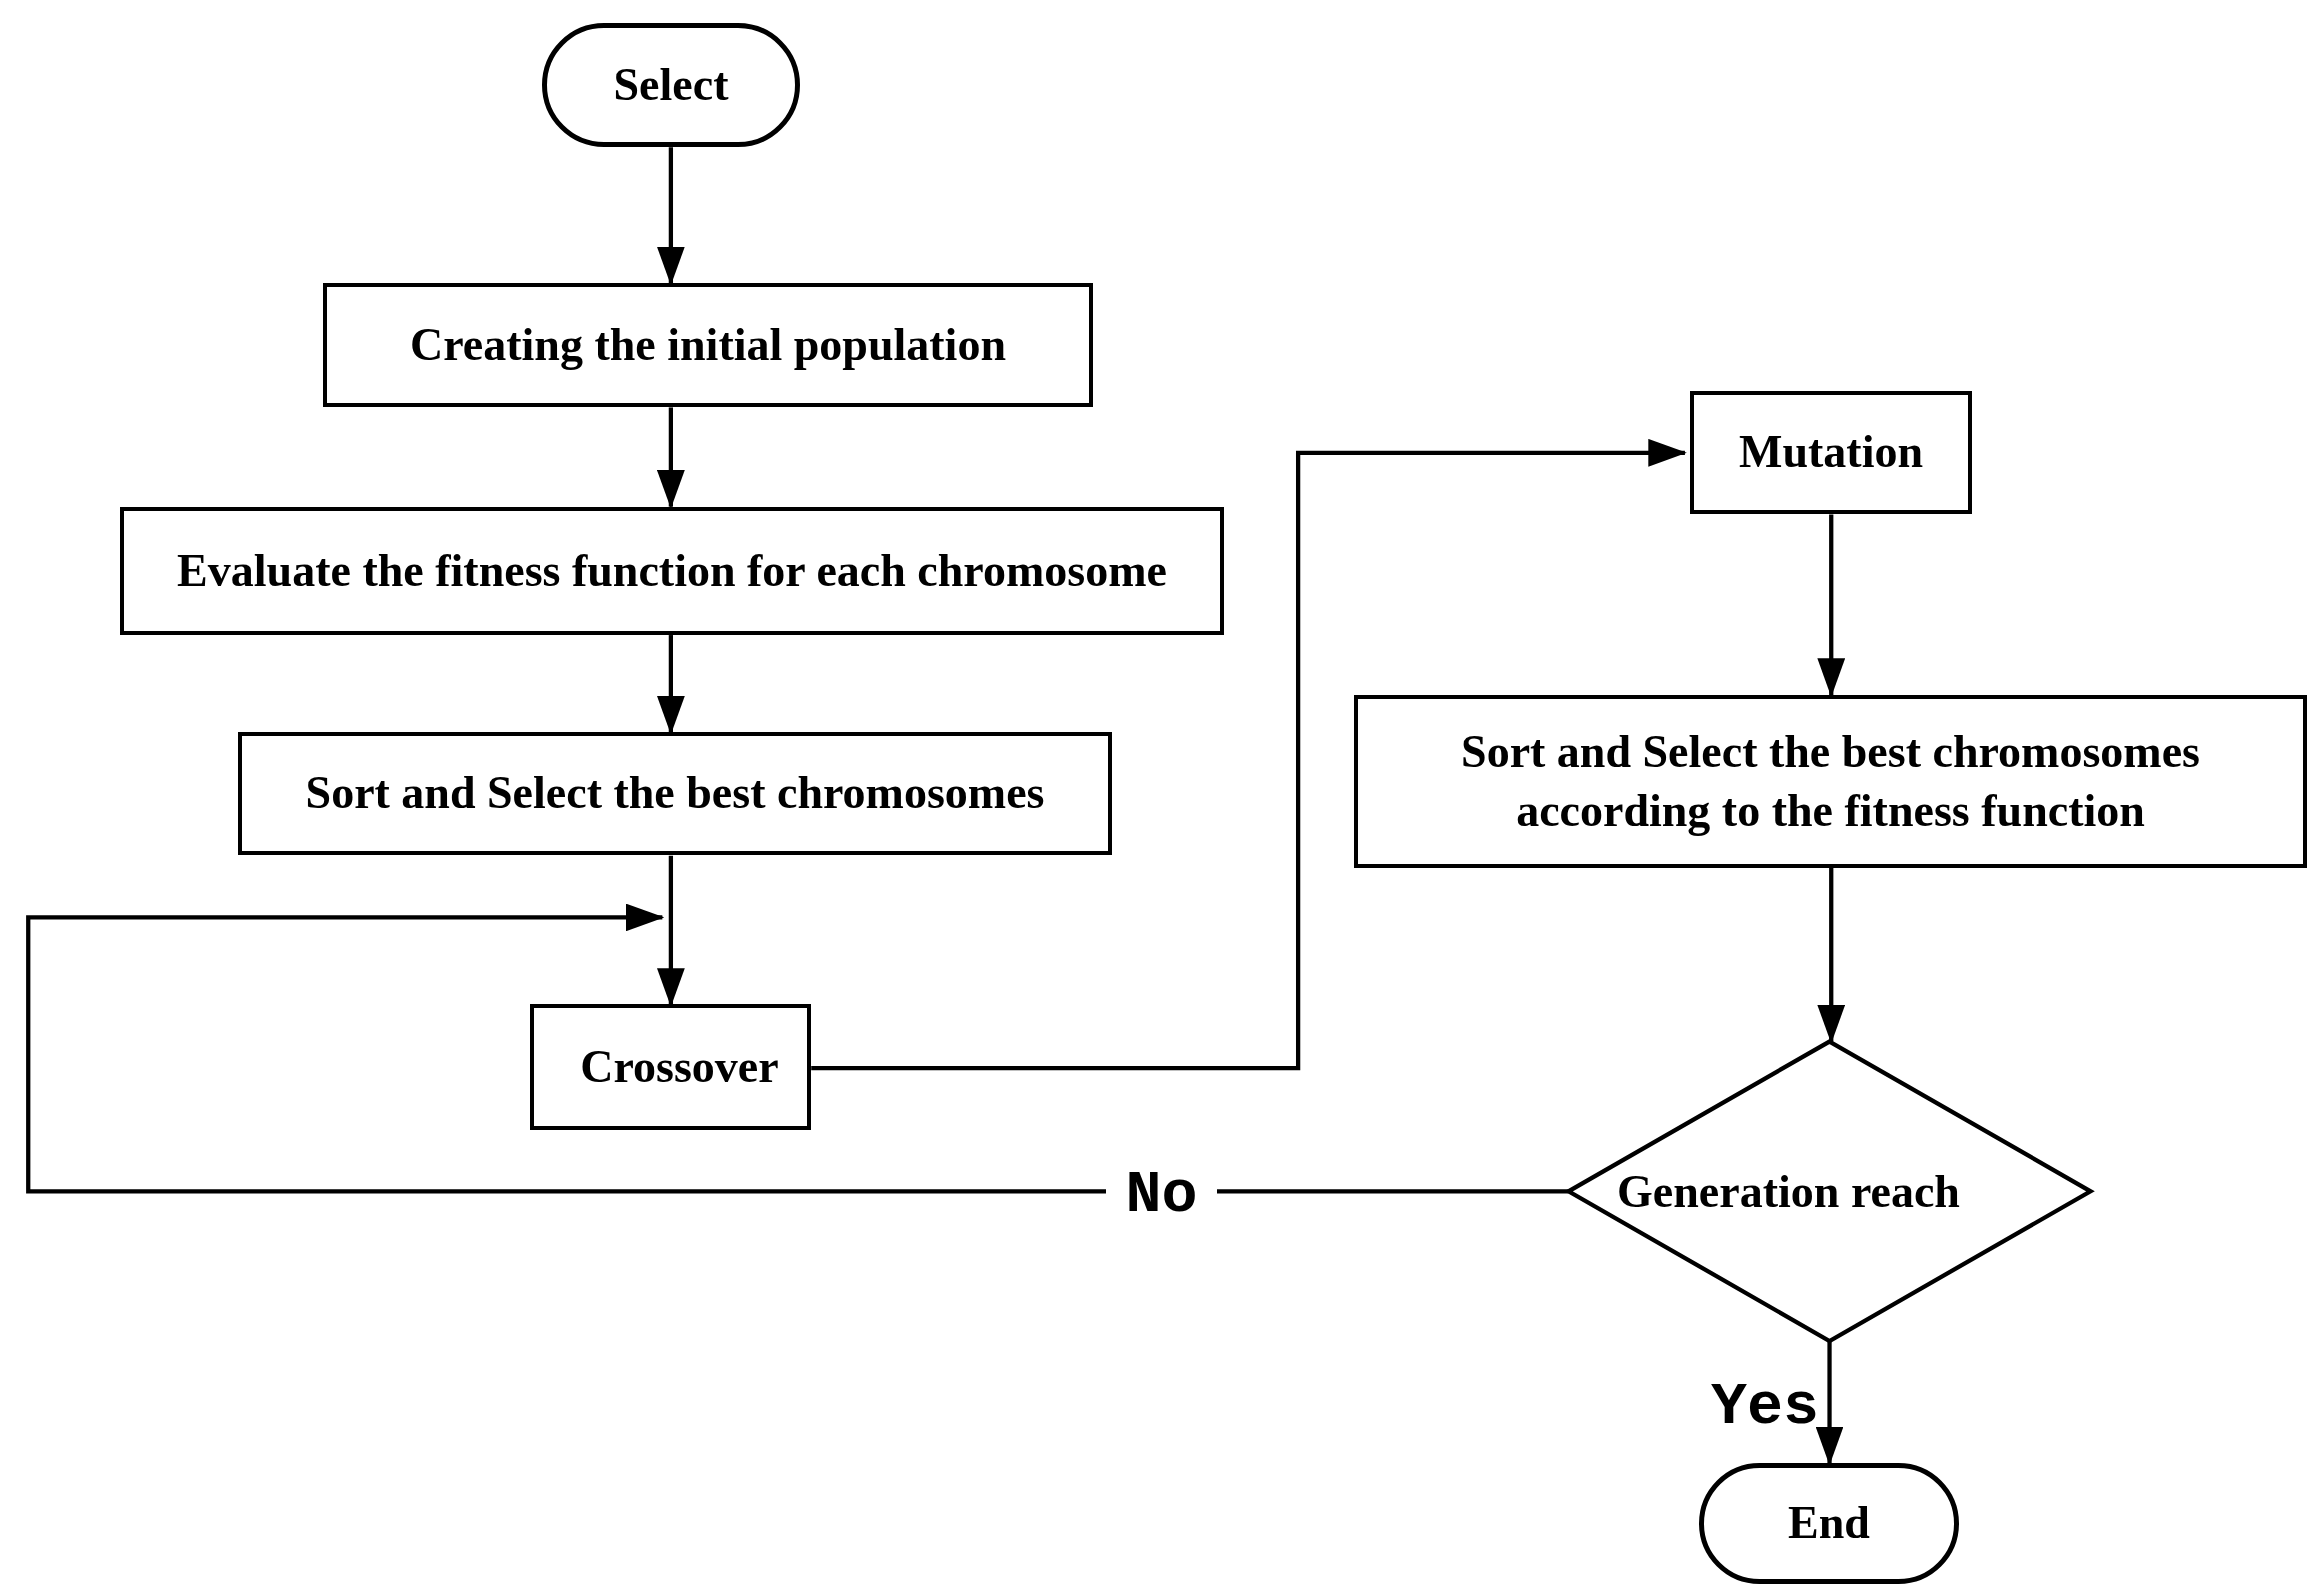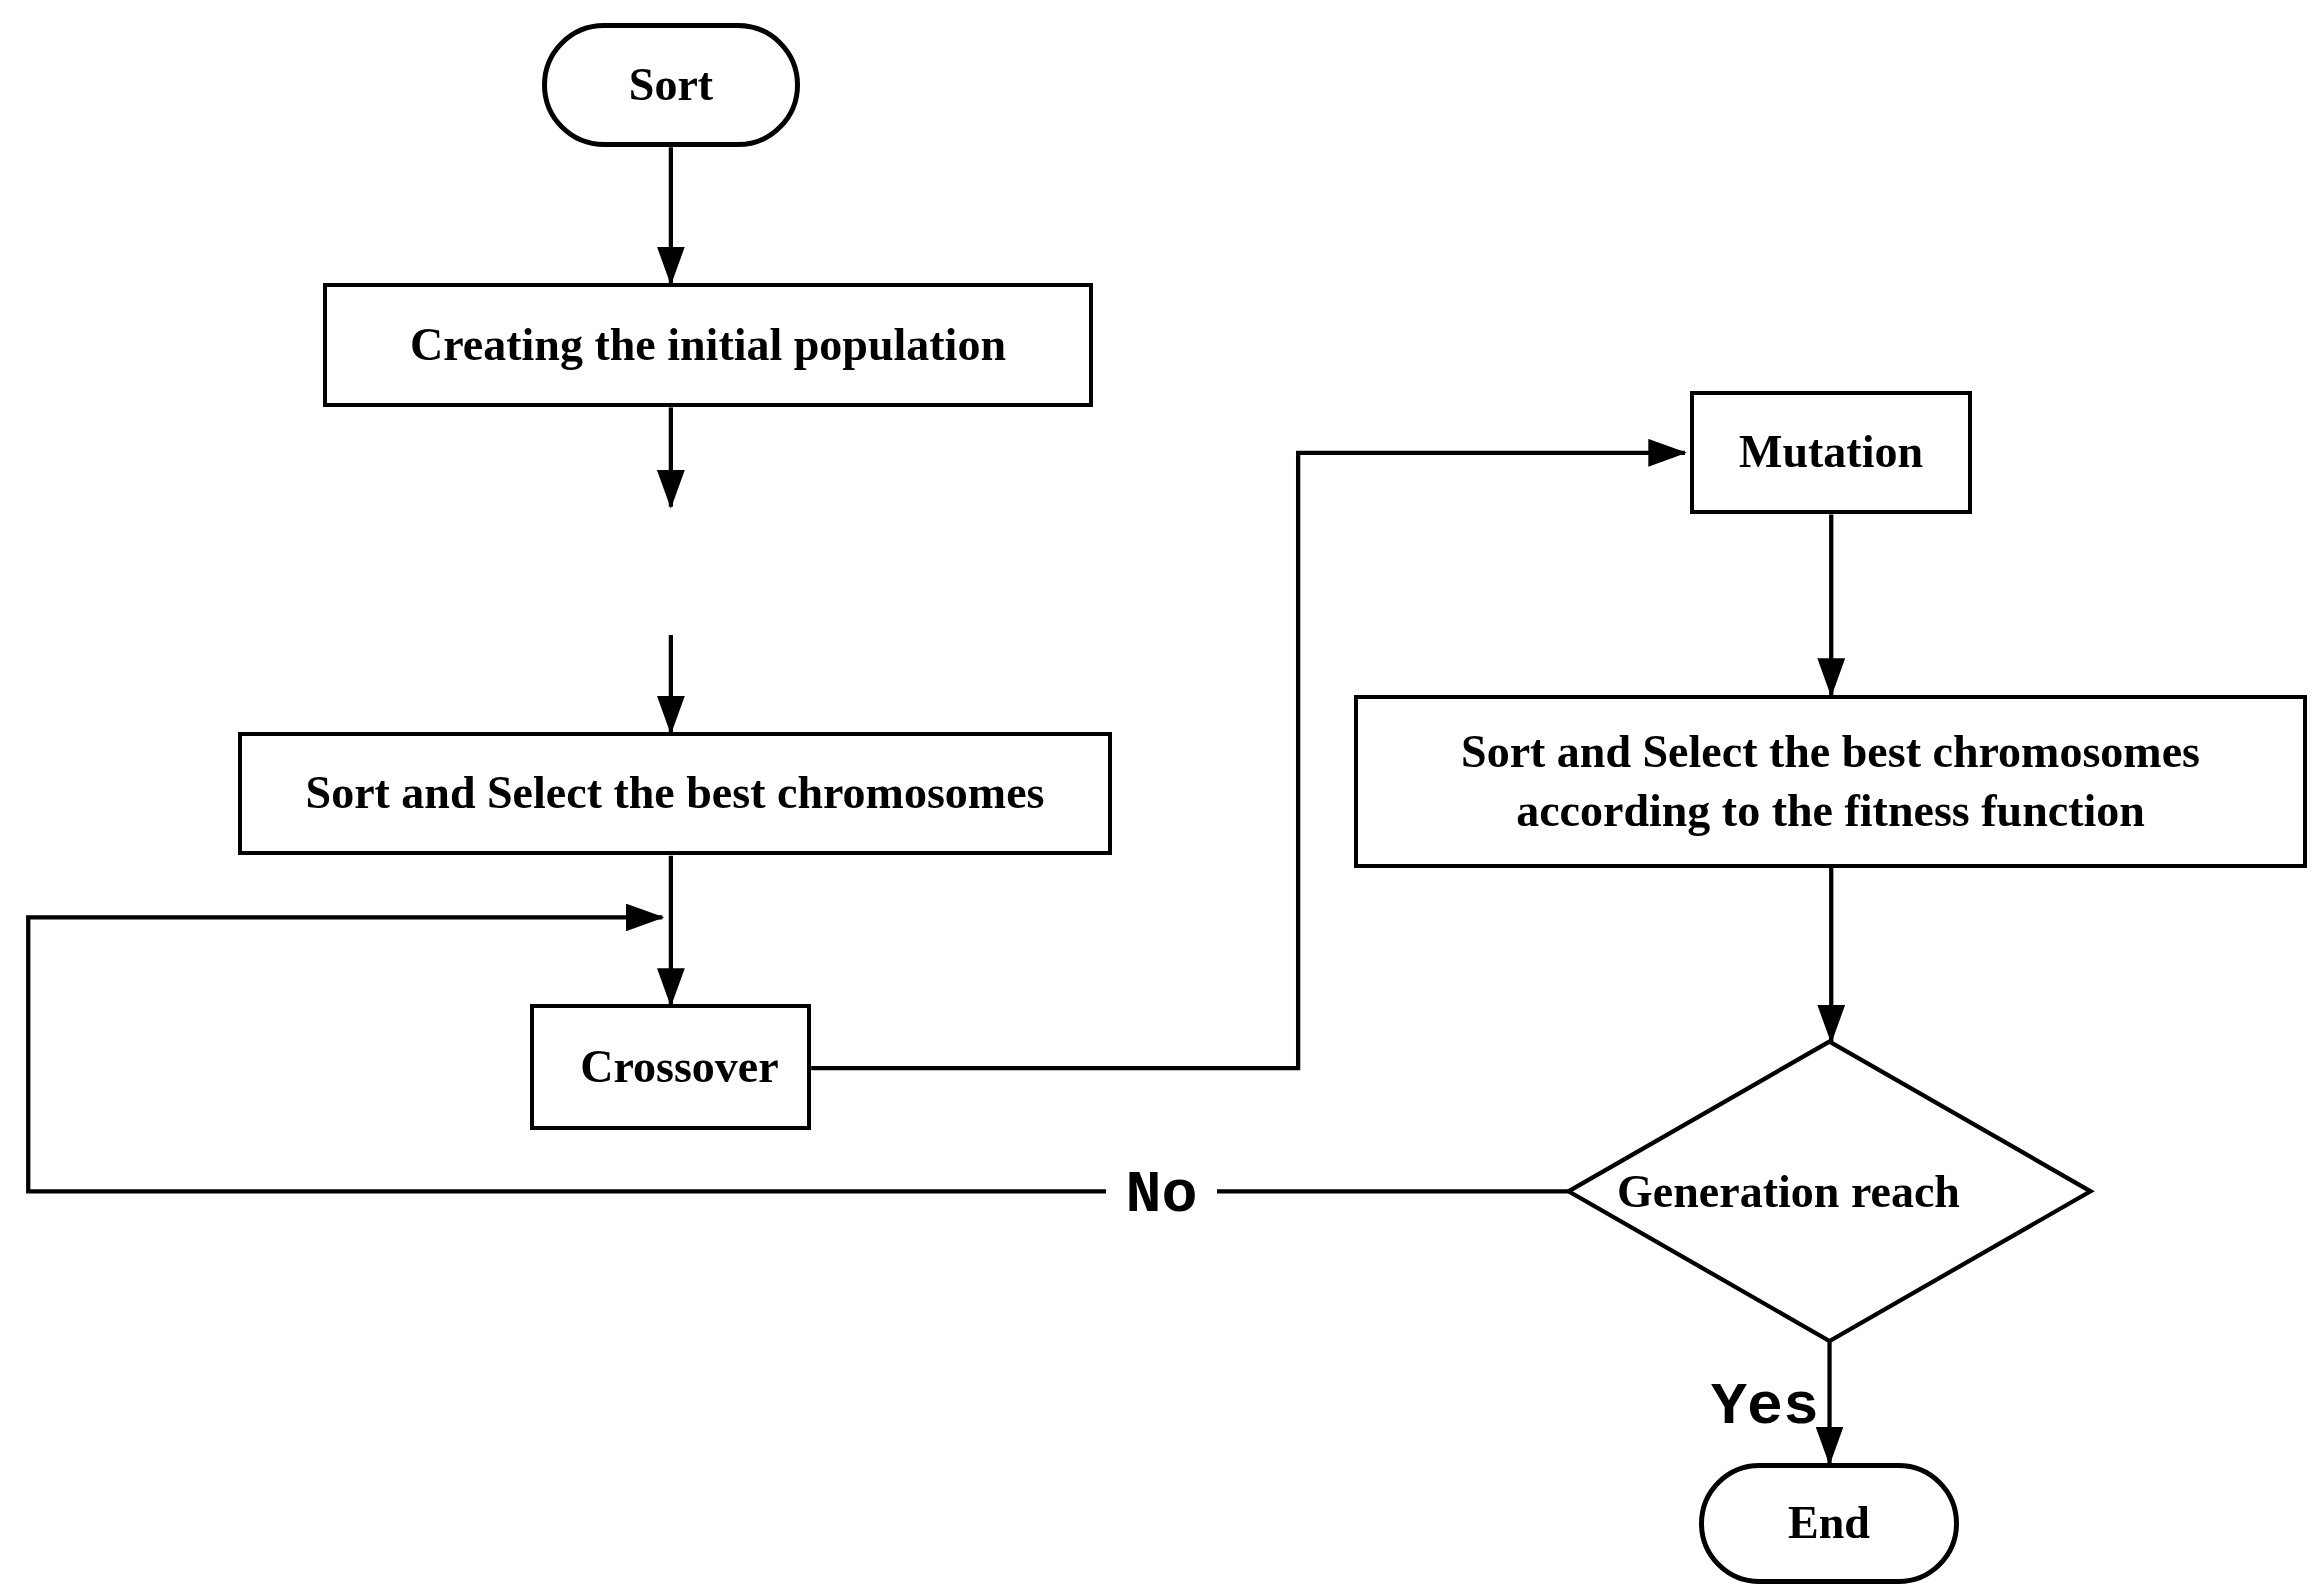--- a/index.html
+++ b/index.html
@@ -108,27 +108,30 @@
     <path d="M1833 1392 H33 V1072 H774" marker-end="url(#ah)"></path>
     <path d="M948 1248 H1517 V529 H1969" marker-end="url(#ah)"></path>
     <path d="M2140 601 V812" marker-end="url(#ah)"></path>
     <path d="M2140 1014 V1217" marker-end="url(#ah)"></path>
     <path d="M2138 1567 V1710" marker-end="url(#ah)"></path>
 
     <polygon class="decision" points="2138,1217 2443,1392 2138,1567 1833,1392"></polygon>
   </svg>
 
   <div class="node terminator" id="n-start">
-    <span class="lbl">Sort</span>
+    <span class="lbl">Select</span>
   </div>
 
   <div class="node" id="n-create">
     <span class="lbl">Creating the initial population</span>
   </div>
 
+  <div class="node" id="n-evaluate">
+    <span class="lbl">Evaluate the fitness function for each chromosome</span>
+  </div>
 
   <div class="node" id="n-sort">
     <span class="lbl">Sort and Select the best chromosomes</span>
   </div>
 
   <div class="node" id="n-crossover">
     <span class="lbl">Crossover</span>
   </div>
 
   <div class="node" id="n-mutation">

